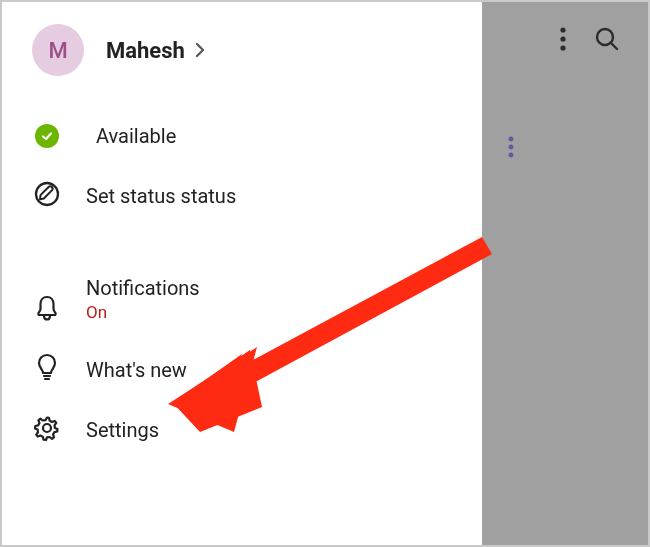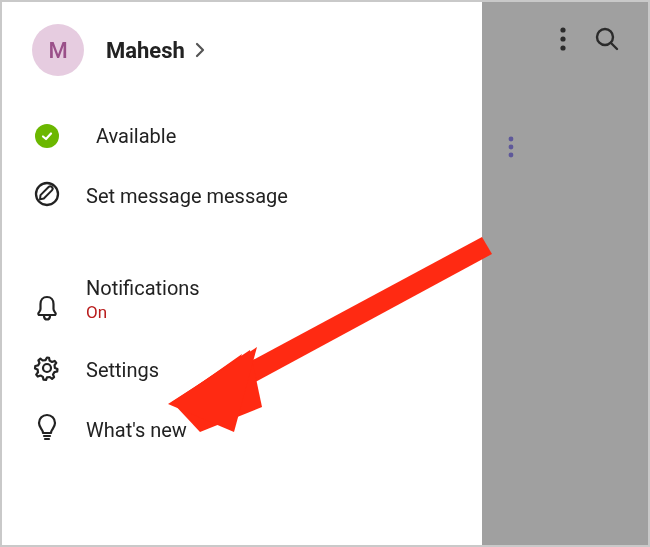--- a/index.html
+++ b/index.html
@@ -122,55 +122,55 @@
         <span class="item-text" style="margin-left:10px">Available</span>
       </div>
 
       <div class="item">
         <span class="icon-slot">
           <svg width="28" height="28" viewBox="0 0 28 28">
             <circle cx="14" cy="14" r="11" stroke="#222" stroke-width="2.3" fill="none"></circle>
             <path d="M10 18 L18.5 9.5 C19.5 8.5 21 8.5 22 9.5 C23 10.5 23 12 22 13 L13.5 21.5 L9.5 22.5 L10 18 Z" fill="#fff" stroke="#222" stroke-width="2.1" stroke-linejoin="round" transform="translate(-2,-2) scale(0.95)"></path>
           </svg>
         </span>
-        <span class="item-text">Set message message</span>
+        <span class="item-text">Set status status</span>
       </div>
 
       <div class="item">
         <span class="icon-slot">
           <svg width="26" height="28" viewBox="0 0 26 28">
             <path d="M13 3 C9 3 6.5 6 6.5 10 L6.5 15 C6.5 17 5 18 4.4 19.2 C4.1 19.9 4.6 21 5.5 21 L20.5 21 C21.4 21 21.9 19.9 21.6 19.2 C21 18 19.5 17 19.5 15 L19.5 10 C19.5 6 17 3 13 3 Z" stroke="#222" stroke-width="2.2" fill="none" stroke-linejoin="round"></path>
             <path d="M10 22.5 C10.3 24.3 11.5 25.5 13 25.5 C14.5 25.5 15.7 24.3 16 22.5" stroke="#222" stroke-width="2.2" fill="none" stroke-linecap="round"></path>
           </svg>
         </span>
         <div class="text-col">
           <span class="item-text">Notifications</span>
           <span class="item-sub">On</span>
         </div>
       </div>
 
       <div class="item">
         <span class="icon-slot">
-          <svg width="28" height="28" viewBox="0 0 28 28">
-            <circle cx="14" cy="14" r="4" stroke="#222" stroke-width="2.2" fill="none"></circle>
-            <path d="M14 3.5 L16 3.8 L16.6 6.6 L19 8 L21.7 6.9 L23.3 8.9 L21.5 11.2 L21.9 14 L24.5 15 L24.2 17.5 L21.4 18.1 L20 20.5 L21.1 23.2 L19.1 24.8 L16.8 23 L14 23.4 L13 26 L10.5 25.7 L9.9 22.9 L7.5 21.5 L4.8 22.6 L3.2 20.6 L5 18.3 L4.6 15.5 L2 14.5 L2.3 12 L5.1 11.4 L6.5 9 L5.4 6.3 L7.4 4.7 L9.7 6.5 L12.5 6.1 Z" stroke="#222" stroke-width="2.2" fill="none" stroke-linejoin="round"></path>
-          </svg>
-        </span>
-        <span class="item-text">Settings</span>
-      </div>
-
-      <div class="item">
-        <span class="icon-slot">
           <svg width="24" height="30" viewBox="0 0 24 30">
             <path d="M12 3 C7.5 3 4 6.5 4 11 C4 14 5.8 16 7 18 C7.6 19 8 20 8 21 L16 21 C16 20 16.4 19 17 18 C18.2 16 20 14 20 11 C20 6.5 16.5 3 12 3 Z" stroke="#222" stroke-width="2.2" fill="none" stroke-linejoin="round"></path>
             <line x1="9" y1="24" x2="15" y2="24" stroke="#222" stroke-width="2.2" stroke-linecap="round"></line>
             <line x1="10" y1="27" x2="14" y2="27" stroke="#222" stroke-width="2.2" stroke-linecap="round"></line>
           </svg>
         </span>
         <span class="item-text">What's new</span>
+      </div>
+
+      <div class="item">
+        <span class="icon-slot">
+          <svg width="28" height="28" viewBox="0 0 28 28">
+            <circle cx="14" cy="14" r="4" stroke="#222" stroke-width="2.2" fill="none"></circle>
+            <path d="M14 3.5 L16 3.8 L16.6 6.6 L19 8 L21.7 6.9 L23.3 8.9 L21.5 11.2 L21.9 14 L24.5 15 L24.2 17.5 L21.4 18.1 L20 20.5 L21.1 23.2 L19.1 24.8 L16.8 23 L14 23.4 L13 26 L10.5 25.7 L9.9 22.9 L7.5 21.5 L4.8 22.6 L3.2 20.6 L5 18.3 L4.6 15.5 L2 14.5 L2.3 12 L5.1 11.4 L6.5 9 L5.4 6.3 L7.4 4.7 L9.7 6.5 L12.5 6.1 Z" stroke="#222" stroke-width="2.2" fill="none" stroke-linejoin="round"></path>
+          </svg>
+        </span>
+        <span class="item-text">Settings</span>
       </div>
 
     </div>
   </nav>
 
   <svg class="annotation-arrow" style="left:160px; top:230px;" width="330" height="200" viewBox="0 0 330 200">
     <defs>
       <linearGradient id="ag" x1="0" y1="0" x2="1" y2="0">
         <stop offset="0%" stop-color="#ff2a12"></stop>
         <stop offset="100%" stop-color="#ff2a12"></stop>

